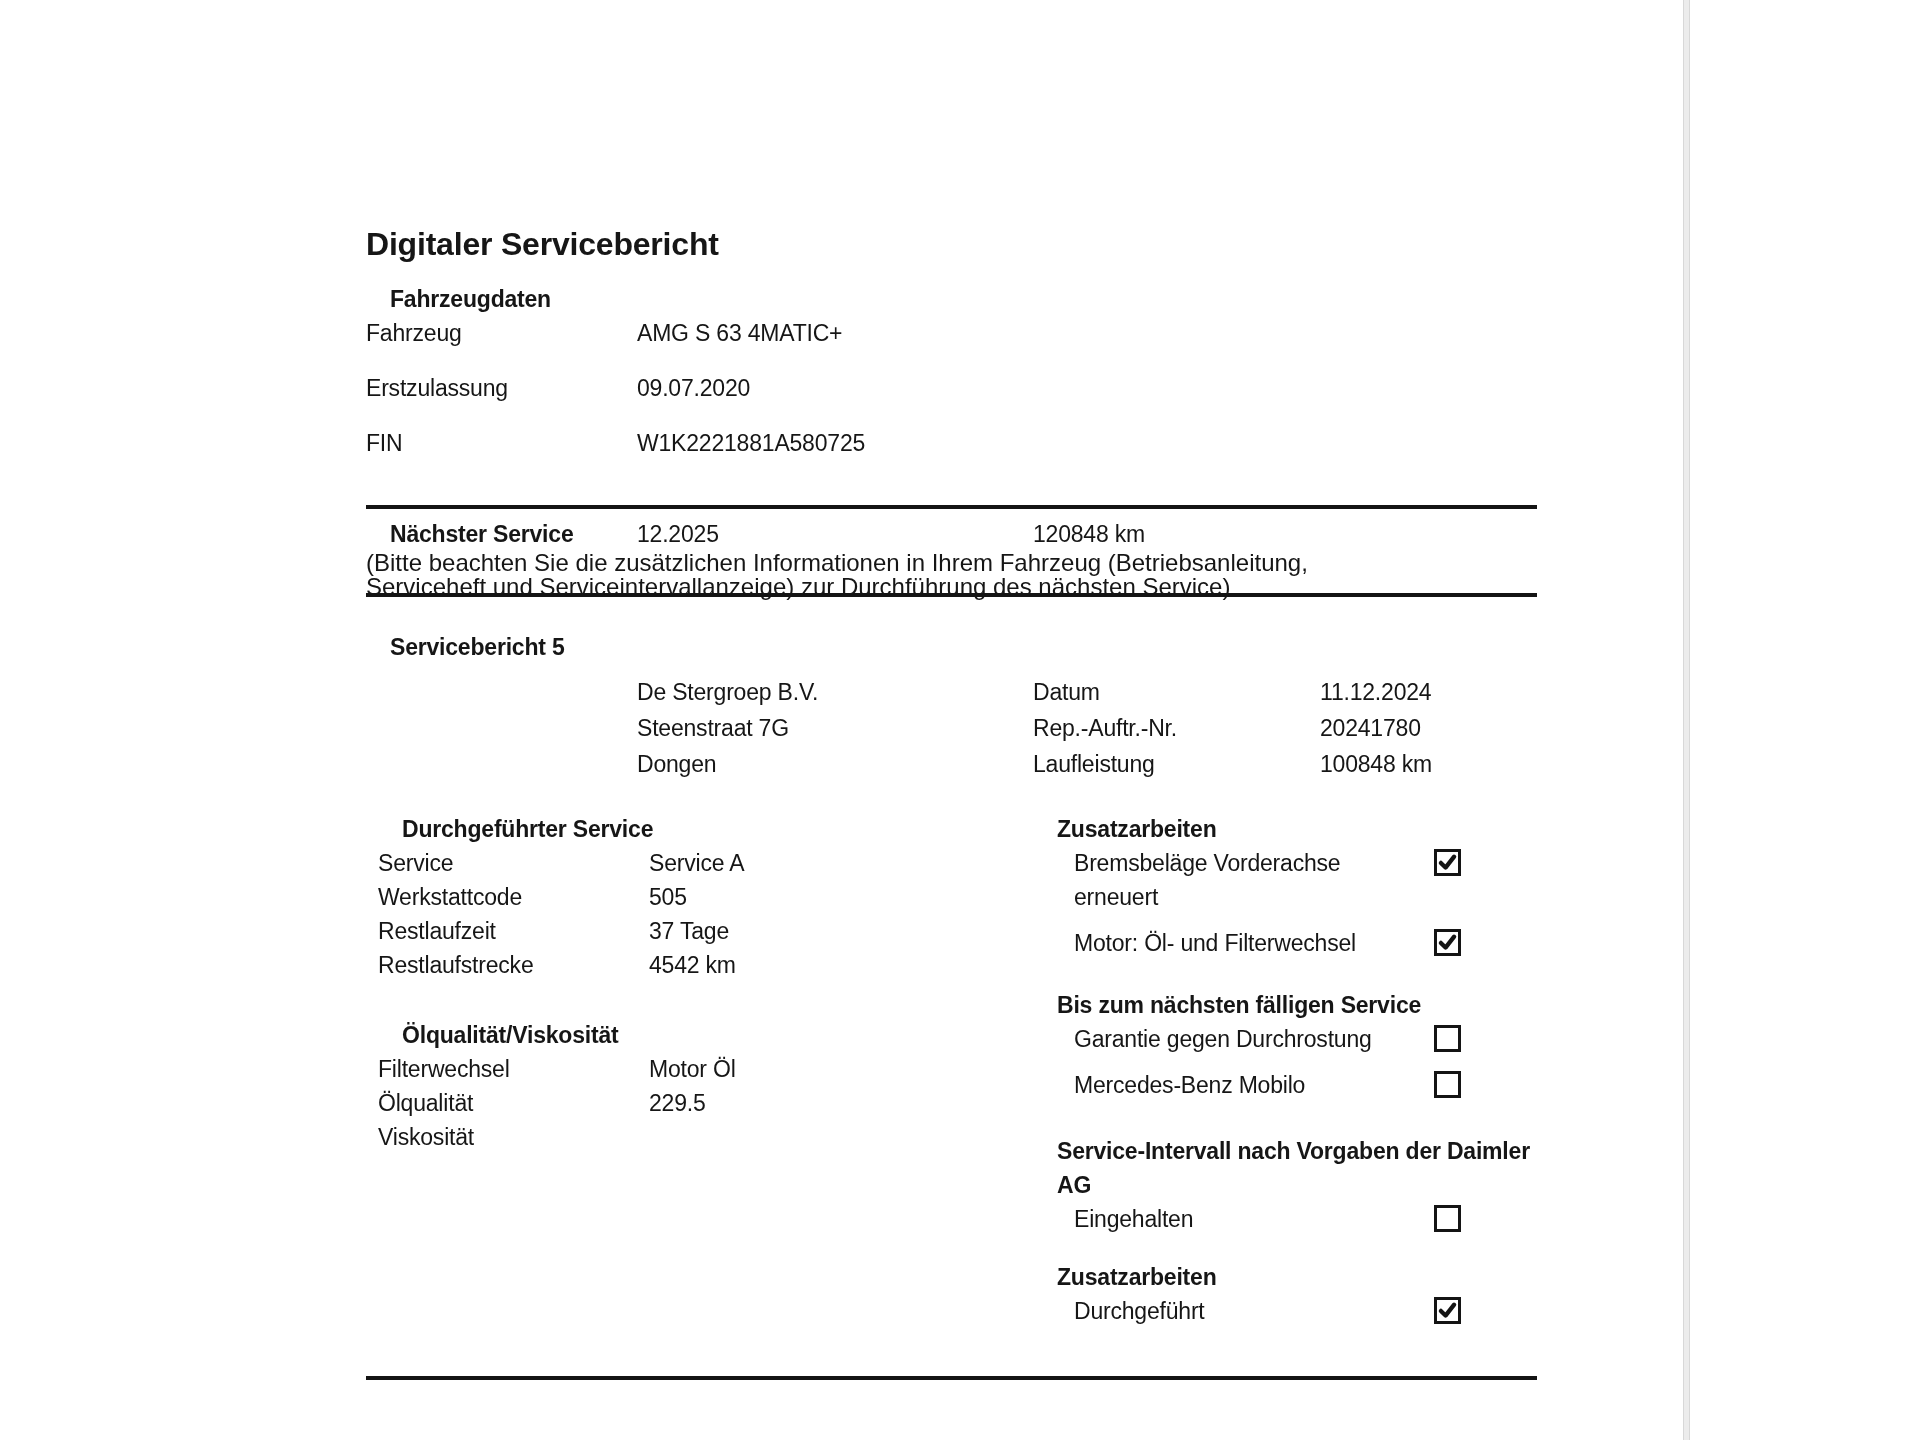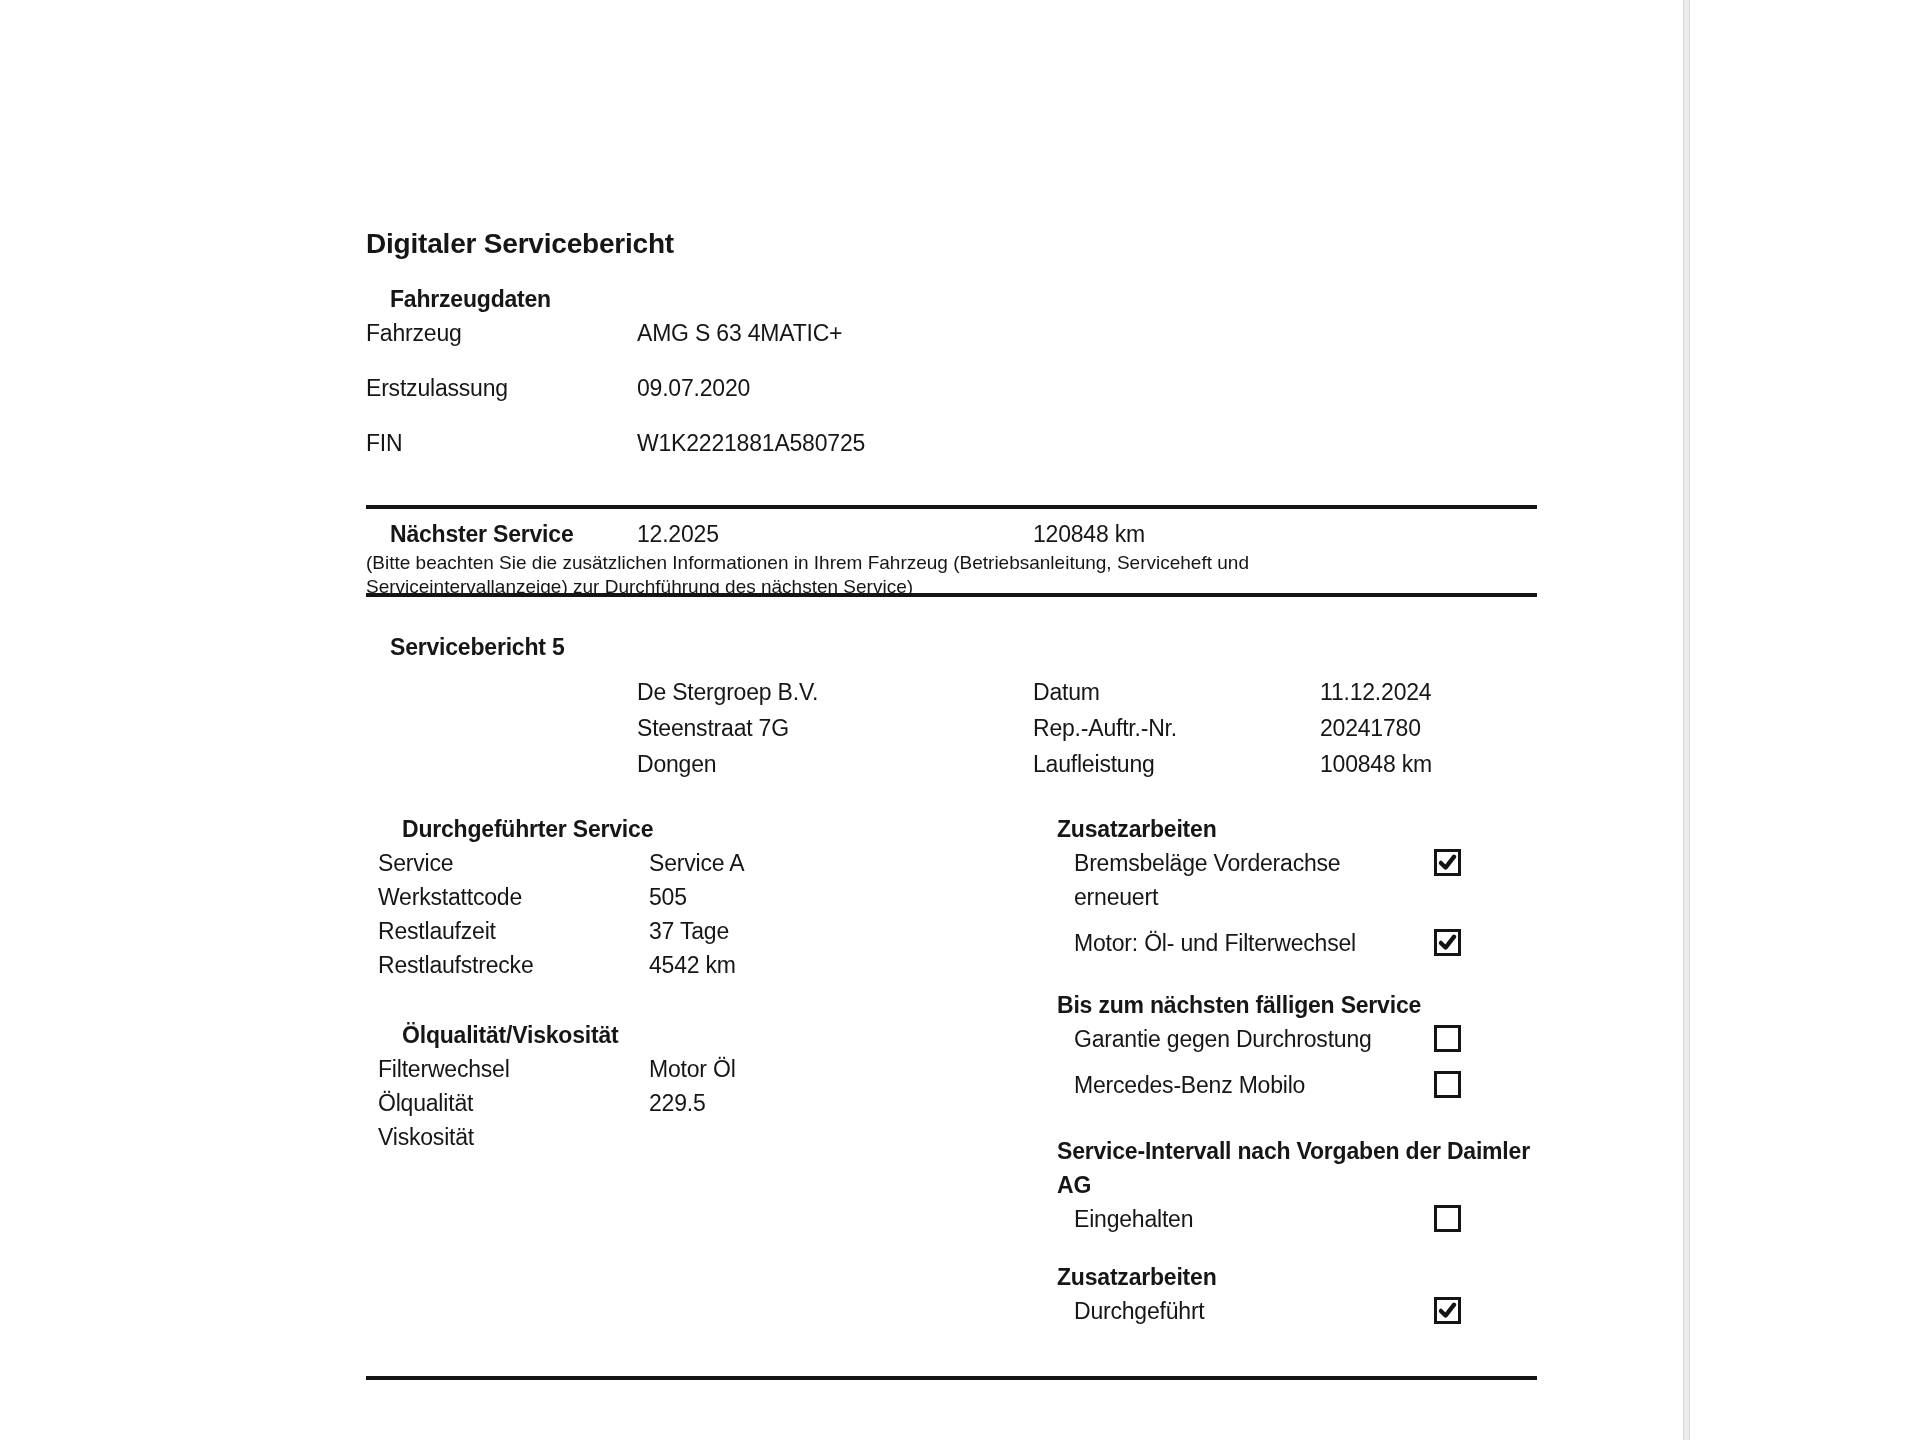--- a/index.html
+++ b/index.html
@@ -18,38 +18,38 @@
     background:#ececec; border-left:1px solid #d8d8d8; border-right:1px solid #d8d8d8;
   }
 
   .doc {
     position:absolute; left:366px; top:0; width:1171px; height:1440px;
     font-size:23px; line-height:34px; letter-spacing:-0.2px;
   }
   .abs { position:absolute; }
   .b { font-weight:bold;margin-left:24px; }
 
-  .title { top:226px; left:0; font-size:28px; font-weight:bold; line-height:36px; }
+  .title { top:226px; left:0; font-size:32px; font-weight:bold; line-height:36px; }
 
   .rule { position:absolute; left:0; width:1171px; height:4px; background:#141414; }
   .rule1 { top:505px; }
   .rule2 { top:593px; }
   .rule3 { top:1376px; }
 
   .grid2 { display:grid; grid-template-columns:271px auto; }
   .grid3 { display:grid; grid-template-columns:271px 396px auto; }
   .grid4 { display:grid; grid-template-columns:271px 396px 287px auto; }
 
   .sec-vehicle { top:282px; left:0; width:1171px; }
   .vrow { margin-bottom:21px; }
 
   .sec-next { top:517px; left:0; width:1171px; }
   .note {
     position:absolute; top:551px; left:0; width:1060px;
-    font-size:19px; line-height:24px; letter-spacing:0;
+    font-size:24px; line-height:24px; letter-spacing:0;
   }
 
   .sb5-title { top:630px; left:0; }
   .sec-dealer { top:674px; left:0; width:1171px; line-height:36px; }
 
   .leftcol  { position:absolute; left:12px;    top:812px; width:660px; }
   .rightcol { position:absolute; left:667px; top:812px; width:520px; }
 
   .oil-header { margin-top:36px; }
 

